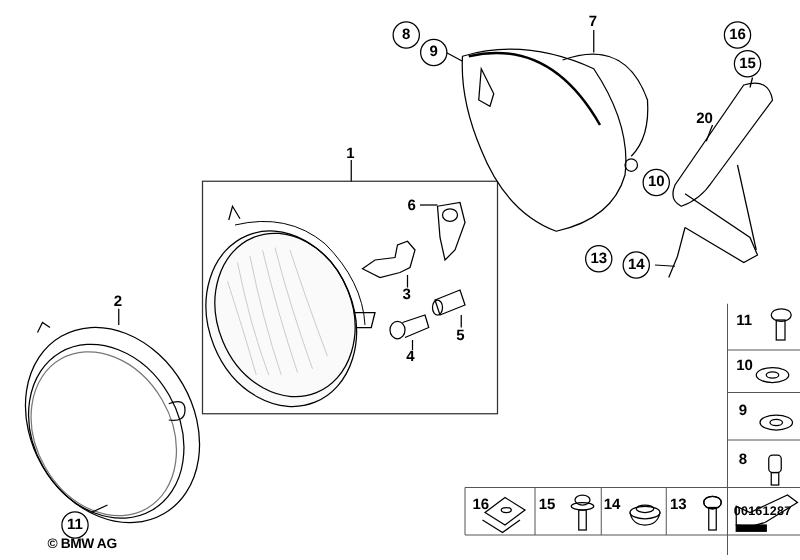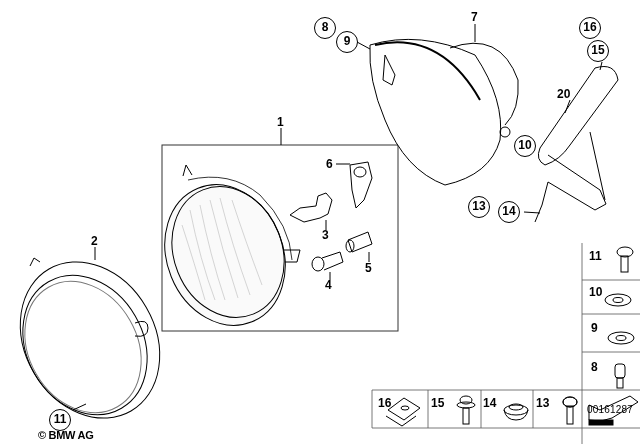--- a/index.html
+++ b/index.html
@@ -1,21 +1,21 @@
 <!DOCTYPE html>
 <html><head>
 <meta charset="utf-8">
 <style>
   html, body { margin: 0; padding: 0; background: #ffffff; }
   body { width: 640px; height: 448px; position: relative; overflow: hidden; font-family: "Liberation Sans", sans-serif; color: #000; }
   .art { position: absolute; left: 0; top: 0; width: 640px; height: 448px; }
   .callout { position: absolute; width: 22px; height: 22px; border: 1.5px solid #000; border-radius: 50%; background: #fff; box-sizing: border-box; font-weight: bold; font-size: 12px; line-height: 19px; text-align: center; }
   .label { position: absolute; font-weight: bold; font-size: 12px; line-height: 12px; }
   .copyright { position: absolute; left: 18px; top: 429px; font-size: 11px; font-weight: bold; letter-spacing: -0.3px; padding-left: 20px; }
-  .docnum { position: absolute; left: 587px; top: 404px; font-size: 10px; letter-spacing: 0.2px; }
+  .docnum { position: absolute; left: 587px; top: 404px; font-size: 10px; letter-spacing: 0.2px; font-weight: bold; }
   .cell-num { position: absolute; font-weight: bold; font-size: 12px; line-height: 12px; }
 </style>
 </head>
 <body>
 
 <svg class="art" viewBox="0 0 640 448" xmlns="http://www.w3.org/2000/svg">
   <g fill="none" stroke="#000" stroke-width="1">
 
     <rect x="162" y="145" width="236" height="186" stroke="#333"></rect>
     <line x1="281" y1="128" x2="281" y2="145"></line>

